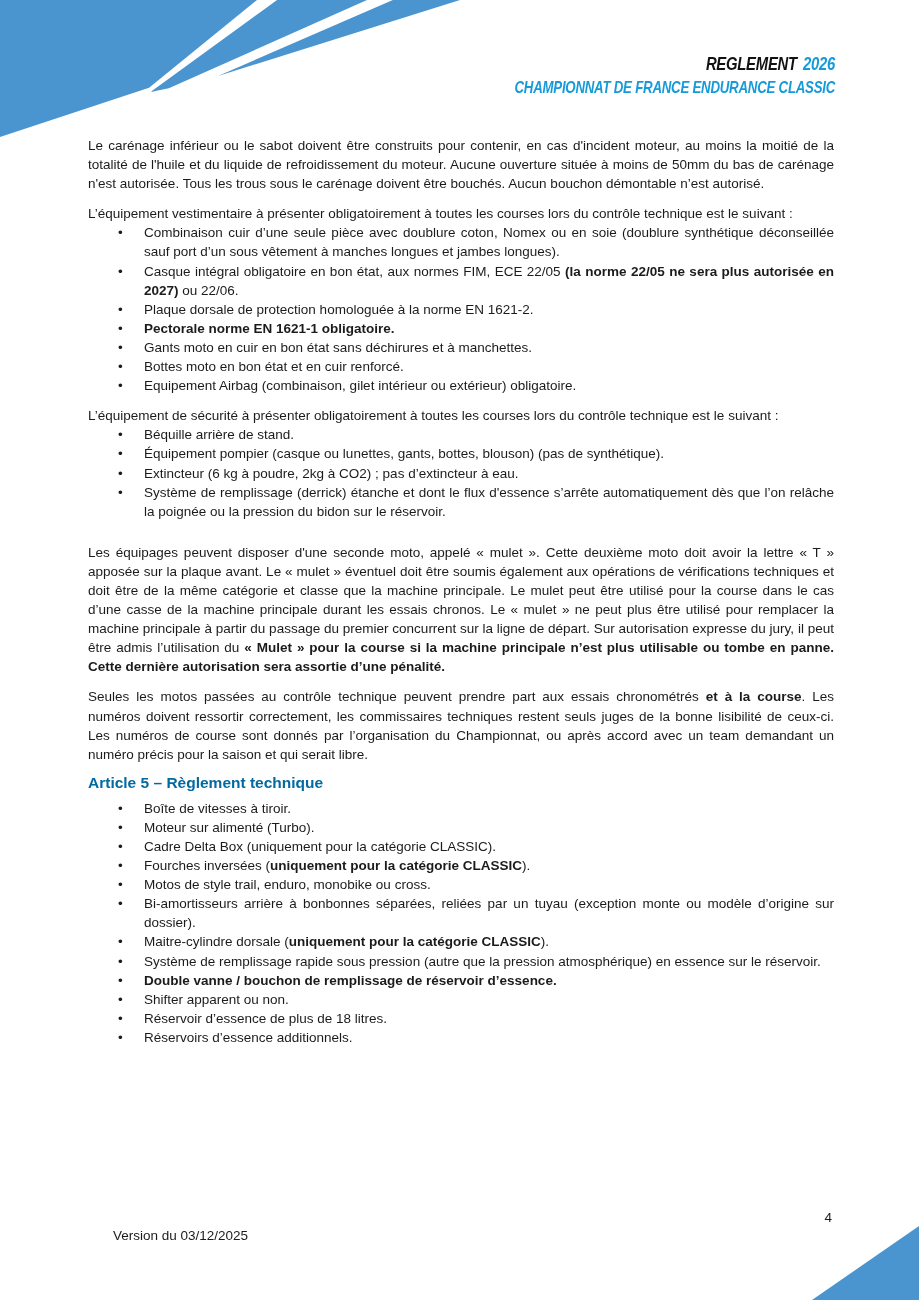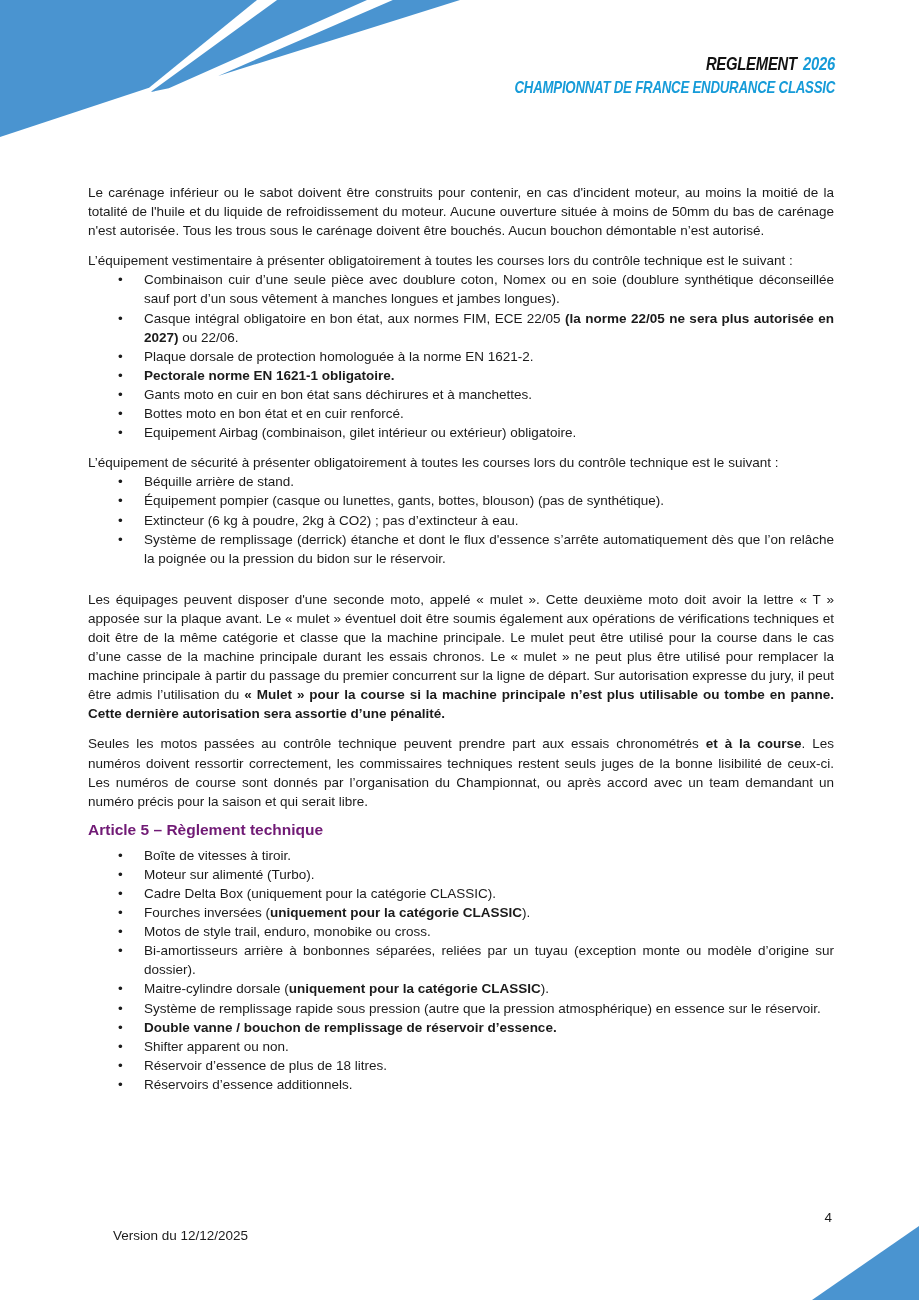--- a/index.html
+++ b/index.html
@@ -24,26 +24,26 @@
     font-style:italic;font-weight:bold;
     transform:scaleX(0.78);transform-origin:100% 0;
     white-space:nowrap;
   }
   .title-line1{font-size:19px;letter-spacing:-0.3px;color:#121212;line-height:22px;}
   .title-year{color:#169bd8;margin-left:8px;}
   .title-line2{font-size:17px;letter-spacing:-0.3px;color:#169bd8;line-height:20px;margin-top:3px;}
   
   .content{
     position:absolute;left:88px;top:136px;width:746px;
-    font-size:13.5px;line-height:19.1px;margin-top:47px;
+    font-size:13.5px;line-height:19.1px;
   }
   .para{text-align:justify;}
   .gap{height:11px;}
   .heading{
-    color:#701a75;font-weight:bold;font-size:15.5px;
+    color:#0369a1;font-weight:bold;font-size:15.5px;
     margin:9px 0 7px 0;line-height:19px;
   }
   .list{}
   .li{display:flex;align-items:flex-start;padding-left:30px;}
   .bullet{flex:0 0 26px;}
   .litext{flex:1;text-align:justify;}
   .b{font-weight:bold;}
   .u{text-decoration:underline;}
   
   .version{position:absolute;left:113px;top:1228px;font-size:13.5px;}
@@ -166,16 +166,16 @@
         <span class="bullet">•</span>
         <span class="litext"><span>Réservoir d’essence de plus de 18 litres.</span></span>
       </div>
       <div class="li">
         <span class="bullet">•</span>
         <span class="litext"><span>Réservoirs d’essence additionnels.</span></span>
       </div>
     </div>
   </div>
 
-<div class="version">Version du 12/12/2025</div>
+<div class="version">Version du 03/12/2025</div>
 <div class="pagenum">4</div>
 
 <div class="corner-triangle"></div>
 
 </body></html>

